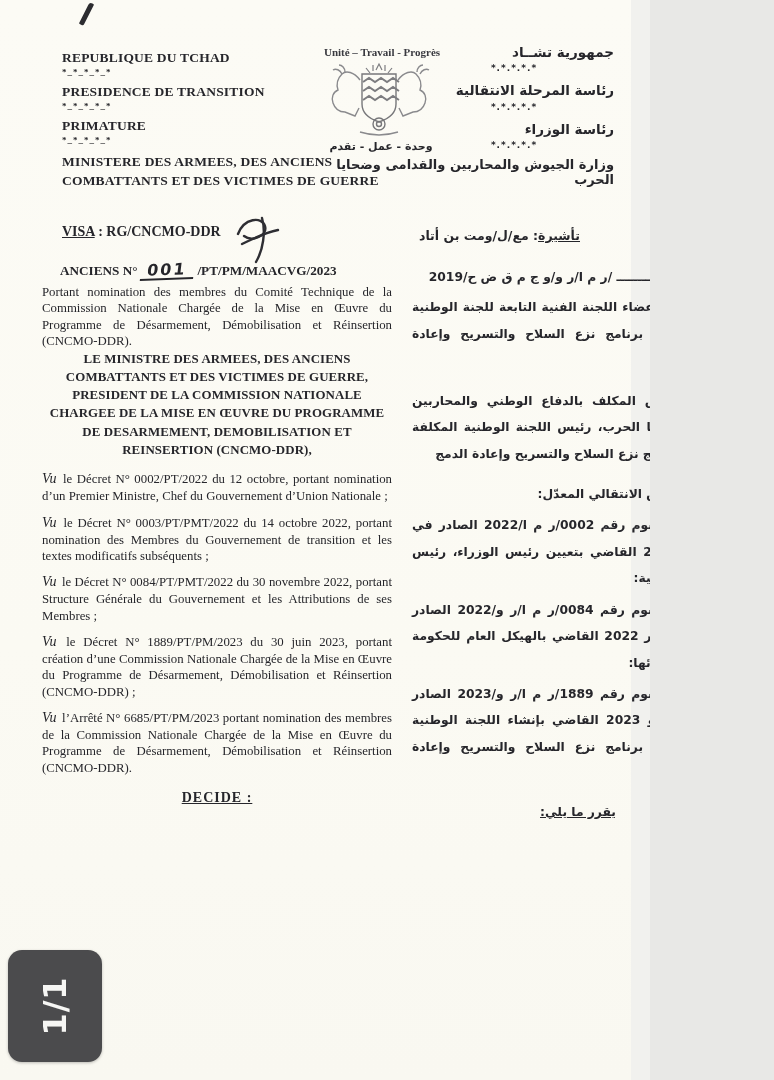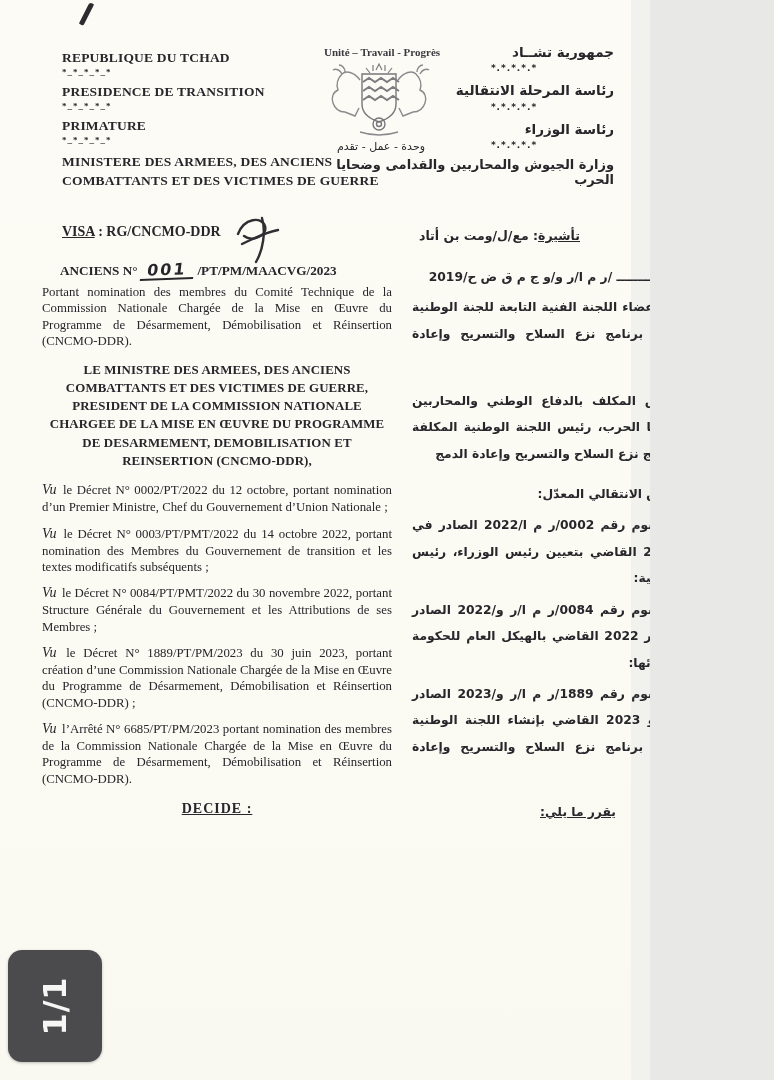--- a/index.html
+++ b/index.html
@@ -20,21 +20,21 @@
     font-weight:bold; font-size:13.5px; letter-spacing:.2px; }
   .hdr-left .sep, .hdr-right .sep { font-size:9px; letter-spacing:1px;
     margin:1px 0 7px; font-weight:bold; }
   .ministry-fr { position:absolute; left:62px; top:153px; width:340px;
     font-weight:bold; font-size:13.5px; line-height:1.4; letter-spacing:.2px; }
   .motto-fr { position:absolute; left:292px; top:46px; width:180px;
     text-align:center; font-weight:bold; font-size:11px; color:#3a3a40; }
   .coa { position:absolute; left:316px; top:62px; width:130px; height:76px; }
   .motto-ar { position:absolute; left:298px; top:140px; width:166px;
     text-align:center; direction:rtl;
-    font-family:"DejaVu Sans",sans-serif; font-weight:normal; font-size:11px; }
+    font-family:"DejaVu Sans",sans-serif; font-weight:bold; font-size:11px; }
   .hdr-right { position:absolute; right:36px; top:42px; width:320px;
     direction:rtl; text-align:right;
     font-family:"DejaVu Sans",sans-serif; font-weight:bold; font-size:13.5px; }
   .hdr-right .line { line-height:1.5; }
   .hdr-right .sep { text-align:center; padding-left:120px; }
   .hdr-right .ministry-ar { margin-top:4px; font-size:13px; }
 
   
   .visa-fr { position:absolute; left:62px; top:224px; font-weight:bold;
     font-size:14px; }
@@ -45,21 +45,21 @@
   .visa-ar .u { text-decoration:underline;margin-top:40px; }
 
   
   .col-fr { position:absolute; left:42px; top:262px; width:350px;
     font-size:12.8px; line-height:1.28; }
   .dec-head { font-weight:bold; font-size:13.2px; margin:0 0 4px 18px; }
   .dec-num { display:inline-block; font-family:"DejaVu Sans",sans-serif;
     font-weight:bold; font-size:16px; transform:skewX(-9deg) rotate(-2deg);
     border-bottom:2px solid #26262b; padding:0 8px 0 6px; letter-spacing:2px;
     line-height:1; }
-  .dec-subject { text-align:justify; margin-bottom:11px; }
+  .dec-subject { text-align:justify; margin-bottom:0; }
   .minister { font-weight:bold; text-align:center; line-height:1.42;
     font-size:12.9px; margin:0 4px 11px 4px; letter-spacing:.1px; }
   .vu { text-align:justify; margin-bottom:9px; }
   .vu i { font-size:14px; padding-right:2px; }
   .decide { text-align:center; font-weight:bold; font-size:14px;
     margin-top:13px; }
   .decide span { text-decoration:underline; letter-spacing:1px; }
 
   
   .col-ar { position:absolute; left:412px; top:266px; width:332px;

